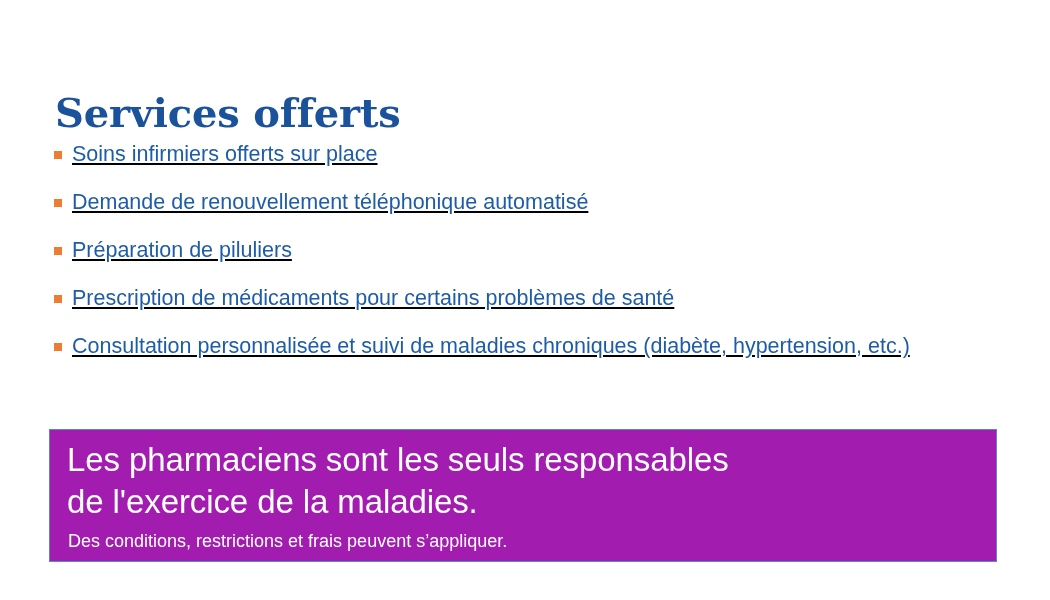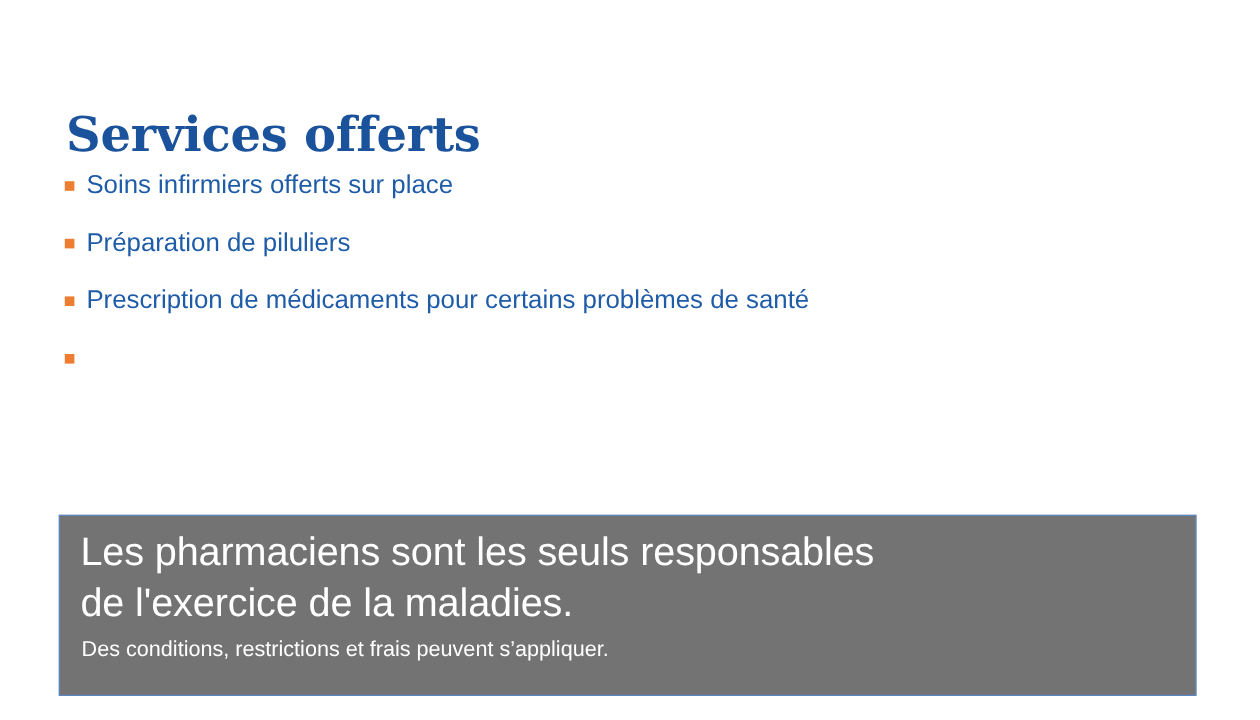--- a/index.html
+++ b/index.html
@@ -43,20 +43,21 @@
     top: 140px;
     width: 980px;
     margin: 0;
     padding: 0;
     list-style: none;
   }
   .bullet-item {
     display: flex;
     align-items: flex-start;
     height: 48px;
+    text-decoration: underline;
   }
   .bullet-marker {
     flex: 0 0 auto;
     width: 8px;
     height: 8px;
     background: #ED7D31;
     margin-top: 11px;
     margin-right: 10px;
   }
   .bullet-text {
@@ -68,22 +69,22 @@
     color: #1F5CA8;
     white-space: nowrap;
   }
 
   
   .callout {
     position: absolute;
     left: 49px;
     top: 429px;
     width: 948px;
-    height: 151px;
-    background: #737373;
+    height: 133px;
+    background: #a21caf;
     border: 1px solid #5A86C4;
     box-sizing: border-box;
   }
   .callout-headline {
     position: absolute;
     left: 17px;
     top: 9px;
     width: 900px;
     font-family: "Liberation Sans", sans-serif;
     font-weight: 300;
@@ -115,33 +116,38 @@
 
   <h1 class="slide-title">Services offerts</h1>
 
   <ul class="bullet-list">
 
     <li class="bullet-item">
       <span class="bullet-marker"></span>
       <span class="bullet-text">Soins infirmiers offerts sur place</span>
     </li>
 
+    <li class="bullet-item">
+      <span class="bullet-marker"></span>
+      <span class="bullet-text">Demande de renouvellement téléphonique automatisé</span>
+    </li>
 
     <li class="bullet-item">
       <span class="bullet-marker"></span>
       <span class="bullet-text">Préparation de piluliers</span>
     </li>
 
     <li class="bullet-item">
       <span class="bullet-marker"></span>
       <span class="bullet-text">Prescription de médicaments pour certains problèmes de santé</span>
     </li>
 
     <li class="bullet-item">
       <span class="bullet-marker"></span>
+      <span class="bullet-text">Consultation personnalisée et suivi de maladies chroniques (diabète, hypertension, etc.)</span>
     </li>
 
   </ul>
 
   <div class="callout">
     <div class="callout-headline">
       <span class="line">Les pharmaciens sont les seuls responsables</span>
       <span class="line">de l'exercice de la maladies.</span>
     </div>
     <div class="callout-subline">Des conditions, restrictions et frais peuvent s’appliquer.</div>

